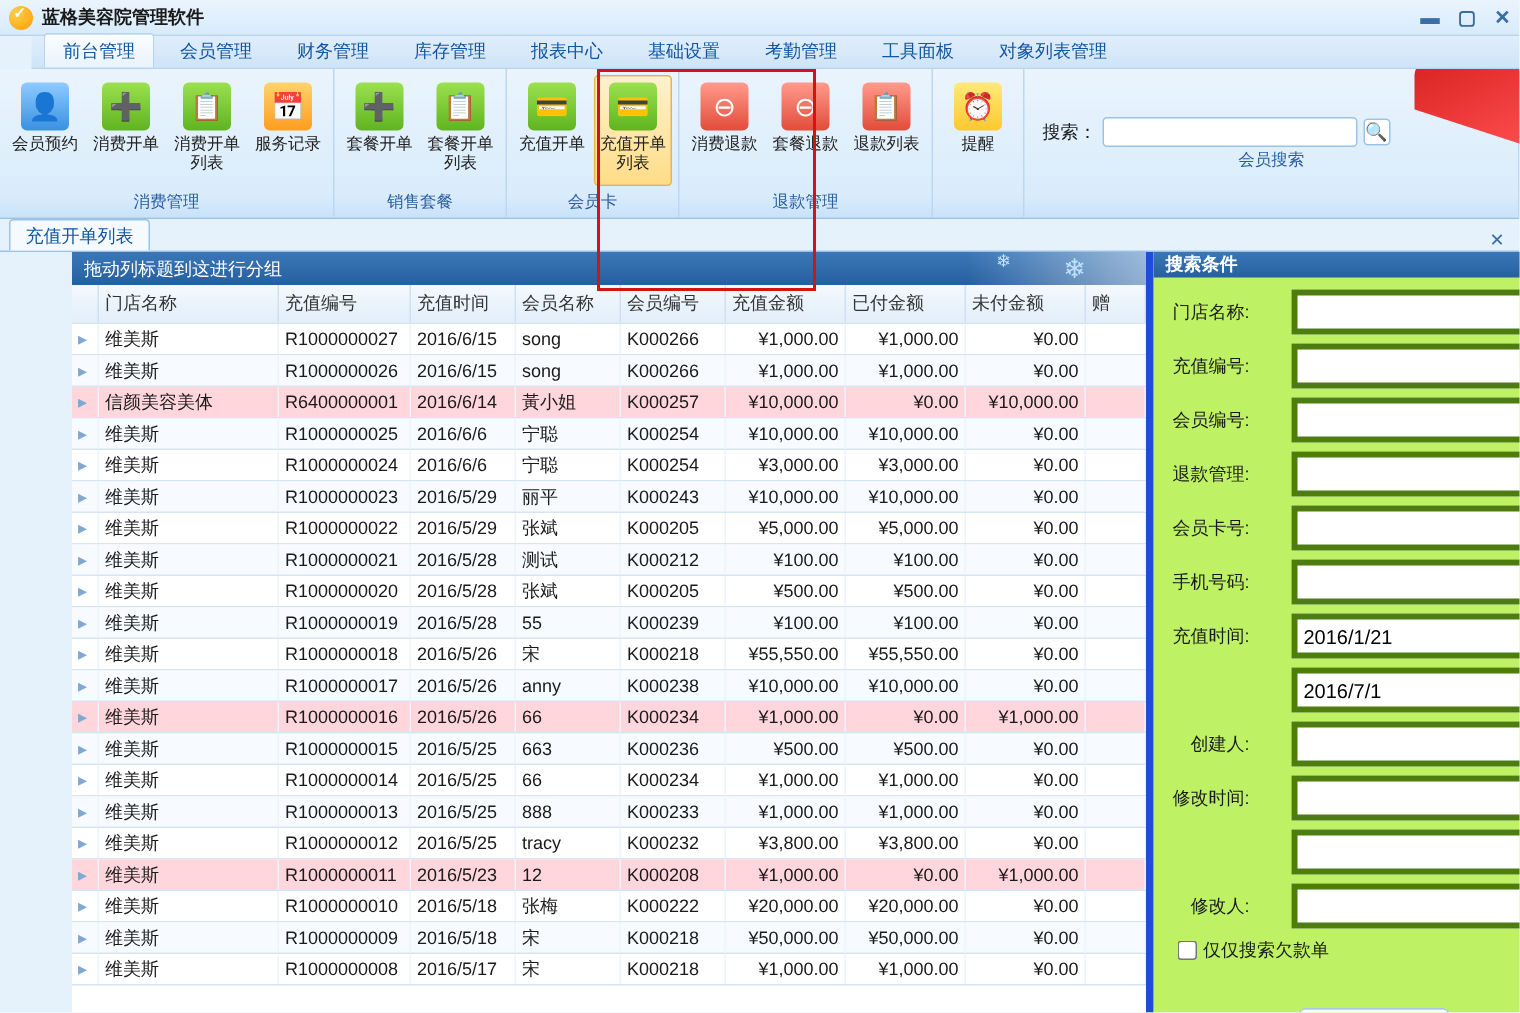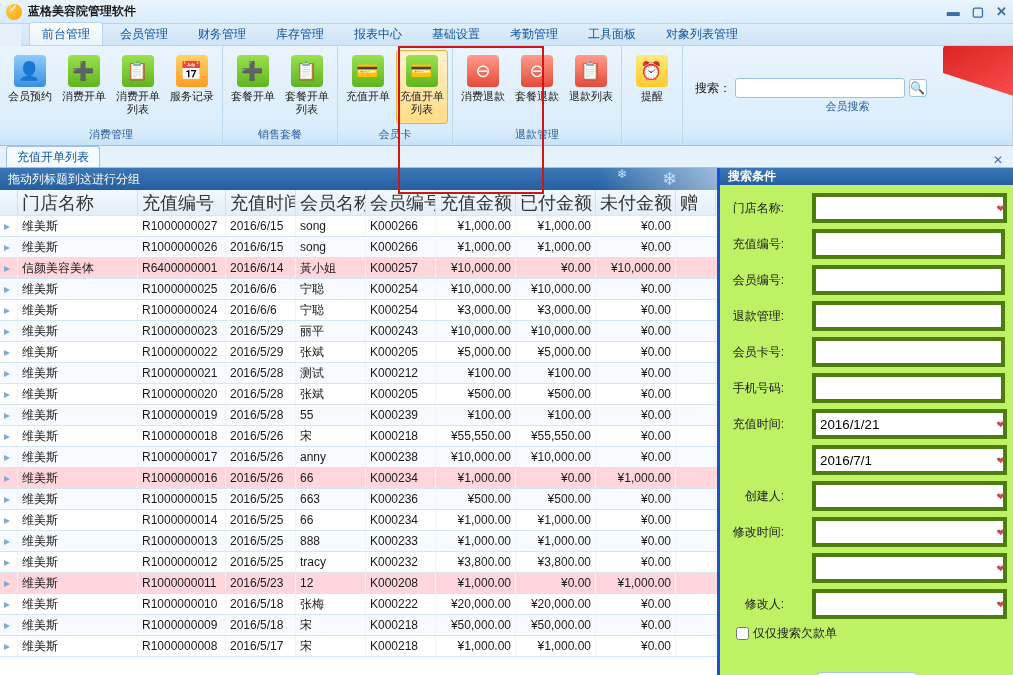--- a/index.html
+++ b/index.html
@@ -28,25 +28,25 @@
 .ribbon .highlight-box { position: absolute; border: 2px solid #d11515; left: 398px; top: 0; width: 146px; height: 148px; pointer-events: none; z-index: 5; }
 .ribbon-search { display: flex; align-items: center; gap: 4px; padding: 28px 8px 0; }
 .ribbon-search input { width: 170px; height: 20px; border: 1px solid #9cc3e6; border-radius: 3px; padding: 0 4px; background: #fff; }
 .ribbon-search .mag { width: 18px; height: 18px; border: 1px solid #9cc3e6; border-radius: 3px; background: #fff; display: flex; align-items: center; justify-content: center; cursor: pointer; }
 .ribbon-bow { position: absolute; right: 0; top: 0; width: 70px; height: 50px; overflow: hidden; pointer-events: none; }
 .ribbon-bow::before { content: ""; position: absolute; right: -20px; top: -20px; width: 90px; height: 60px; background: linear-gradient(135deg, #d11a1a, #ff4d4d); transform: rotate(18deg); border-radius: 6px; }
 .sub-tabs { height: 22px; background: #e6f2fb; display: flex; align-items: flex-end; padding: 0 6px; gap: 4px; border-bottom: 1px solid #9cc3e6; }
 .sub-tab { padding: 2px 10px 1px; border: 1px solid #9cc3e6; border-bottom: none; background: #f4faff; border-radius: 3px 3px 0 0; color: #1155a3; cursor: pointer; }
 .sub-tabs .close-x { margin-left: auto; color: #3a6ea5; cursor: pointer; padding: 0 4px; }
 .content { display: flex; height: 507px; }
-.grid-wrap { width: 740px; border-right: 3px solid #1d4ed8; background: #fff; position: relative; }
+.grid-wrap { width: 740px; border-right: 5px solid #1d4ed8; background: #fff; position: relative; margin-left: 48px; }
 .grid-group-header { height: 22px; background: linear-gradient(#3b77b7, #255f9f); color: #fff; font-size: 12px; display: flex; align-items: center; padding: 0 8px; position: relative; }
 .grid-group-header::after { content: ""; position: absolute; right: 0; top: 0; width: 120px; height: 22px; background: linear-gradient(to right, rgba(255,255,255,0) 0%, rgba(255,255,255,0.5) 100%); }
 .grid-thead, .grow { display: grid; grid-template-columns: 18px 120px 88px 70px 70px 70px 80px 80px 80px 40px; border-bottom: 1px solid #d5e5f4; }
-.grid-thead { background: linear-gradient(#f3f9fe, #e2eef9); font-size: 18px; color: #333; height: 26px; align-items: center; position: sticky; top: 0; }
+.grid-thead { background: linear-gradient(#f3f9fe, #e2eef9); font-size: 12px; color: #333; height: 26px; align-items: center; position: sticky; top: 0; }
 .grid-thead .th { padding: 0 4px; border-right: 1px solid #cfe0f0; height: 100%; display: flex; align-items: center; white-space: nowrap; overflow: hidden; }
 .grid-body { height: 456px; overflow-y: auto; overflow-x: hidden; }
 .grow { height: 21px; font-size: 12px; align-items: center; }
 .grow .td { padding: 0 4px; white-space: nowrap; overflow: hidden; border-right: 1px solid #eef4fb; height: 100%; display: flex; align-items: center; }
 .grow .td.num { justify-content: flex-end; }
 .grow.pink { background: #ffd6dc; }
 .grow:not(.pink):nth-child(even) { background: #f7fbff; }
 .row-ind { width: 18px; text-align: center; color: #7fa9d3; }
 .search-pane { flex: 1; background: #bef264; display: flex; flex-direction: column; }
 .search-head { height: 22px; background: linear-gradient(#3b77b7, #255f9f); color: #fff; display: flex; align-items: center; padding: 0 8px; font-weight: bold; }

